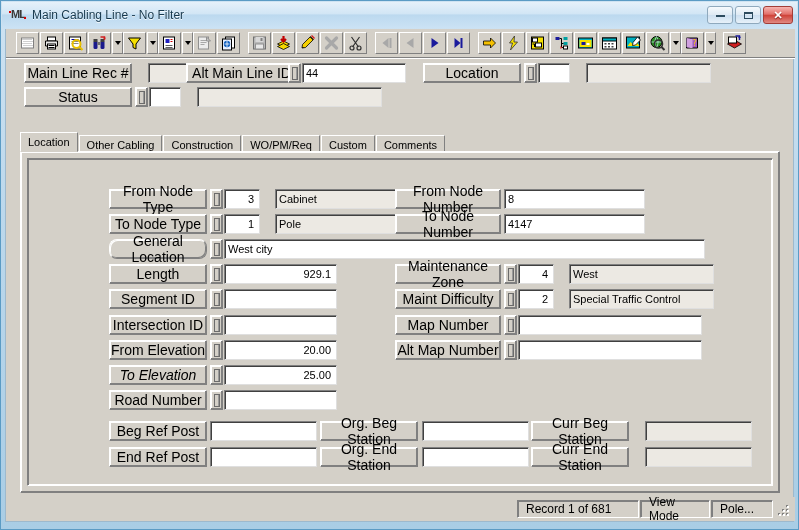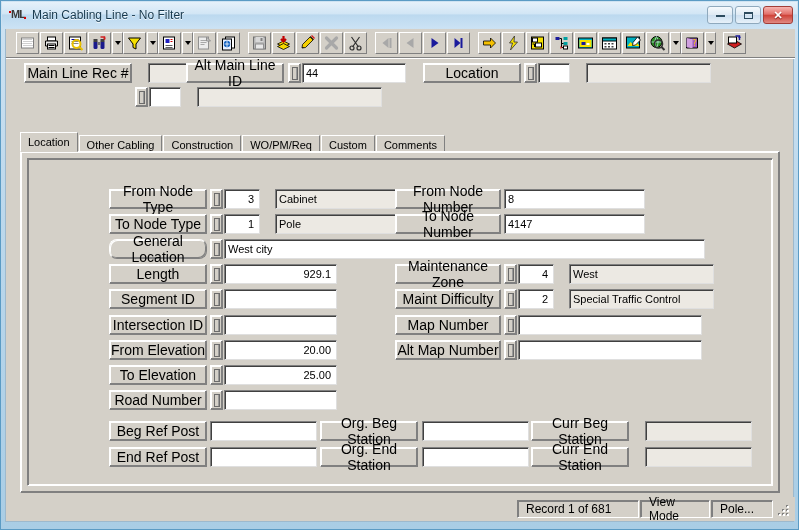--- a/index.html
+++ b/index.html
@@ -443,29 +443,30 @@
             <path d="M13 0.5 l1.6 2.2 l-3.2 0z" fill="#1a1a9c"></path>
           </svg>
       </div>
     </div>
 
     <div id="headerstrip">
 
       <div class="fbtn" style="left:18px; top:4px; width:108px;">Main Line Rec #</div>
       <div class="finp ro num" style="left:130px; top:4px; width:60px;">1</div>
 
-      <div class="fbtn" style="left:180px; top:4px; width:98px;">Alt Main Line ID</div>
+      <div class="fbtn" style="left:180px; top:4px; width:111px;">Alt Main Line ID</div>
       <div class="lookup" style="left:282px; top:4px;"></div>
       <div class="finp" style="left:296px; top:4px; width:104px;">44</div>
 
       <div class="fbtn" style="left:417px; top:4px; width:98px;">Location</div>
       <div class="lookup" style="left:518px; top:4px;"></div>
       <div class="finp" style="left:532px; top:4px; width:32px;"></div>
       <div class="finp ro" style="left:568px; top:4px; width:125px;"></div>
 
+      <div class="fbtn" style="left:18px; top:28px; width:108px;">Status</div>
       <div class="lookup" style="left:129px; top:28px;"></div>
       <div class="finp" style="left:143px; top:28px; width:32px;"></div>
       <div class="finp ro" style="left:179px; top:28px; width:185px;"></div>
     </div>
 
     <div id="tabhost">
       <div id="tabstrip">
         <div class="tab active">
             <span>Location</span>
           </div>
@@ -512,21 +513,21 @@
           <div class="finp" style="left:196px; top:130px; width:113px;"></div>
 
           <div class="fbtn" style="left:81px; top:156px; width:98px;">Intersection ID</div>
           <div class="lookup" style="left:182px; top:156px;"></div>
           <div class="finp" style="left:196px; top:156px; width:113px;"></div>
 
           <div class="fbtn" style="left:81px; top:181px; width:98px;">From Elevation</div>
           <div class="lookup" style="left:182px; top:181px;"></div>
           <div class="finp num" style="left:196px; top:181px; width:113px;">20.00</div>
 
-          <div class="fbtn" style="left:81px; top:206px; width:98px;">To Elevation</div>
+          <div class="fbtn" style="left:81px; top:206px; width:98px;font-style:italic;">To Elevation</div>
           <div class="lookup" style="left:182px; top:206px;"></div>
           <div class="finp num" style="left:196px; top:206px; width:113px;">25.00</div>
 
           <div class="fbtn" style="left:81px; top:231px; width:98px;">Road Number</div>
           <div class="lookup" style="left:182px; top:231px;"></div>
           <div class="finp" style="left:196px; top:231px; width:113px;"></div>
 
           <div class="fbtn" style="left:367px; top:30px; width:106px;">From Node Number</div>
           <div class="finp" style="left:476px; top:30px; width:141px;">8</div>
 

